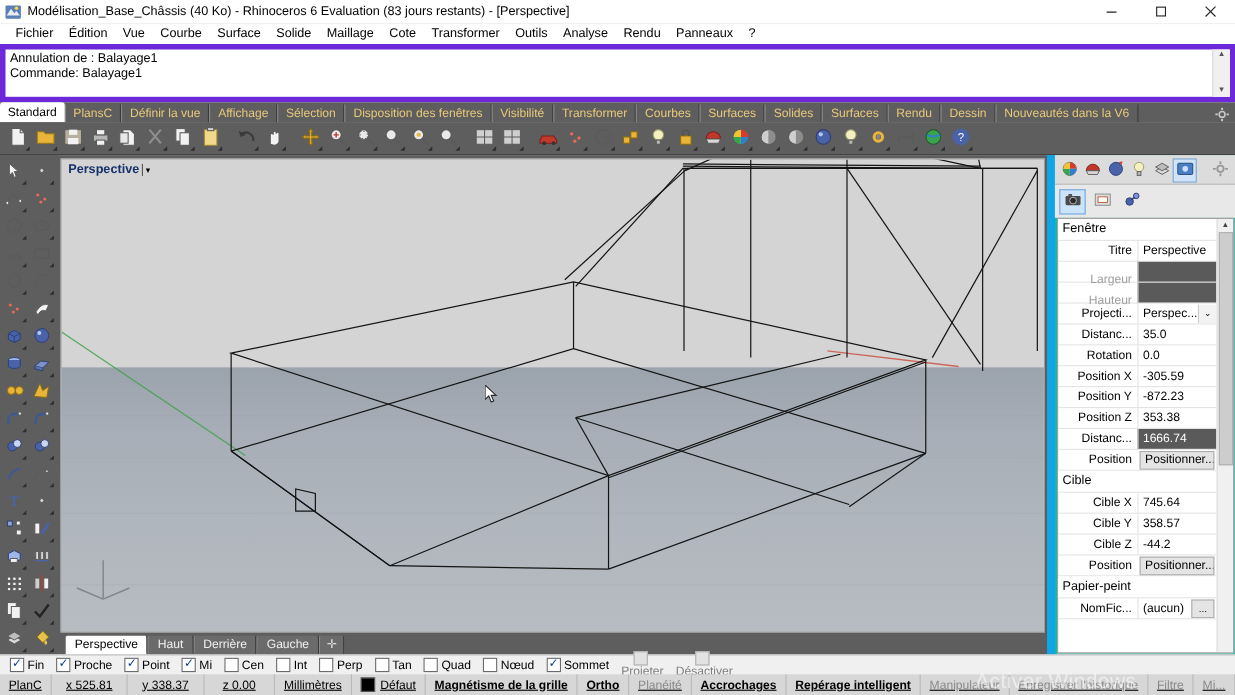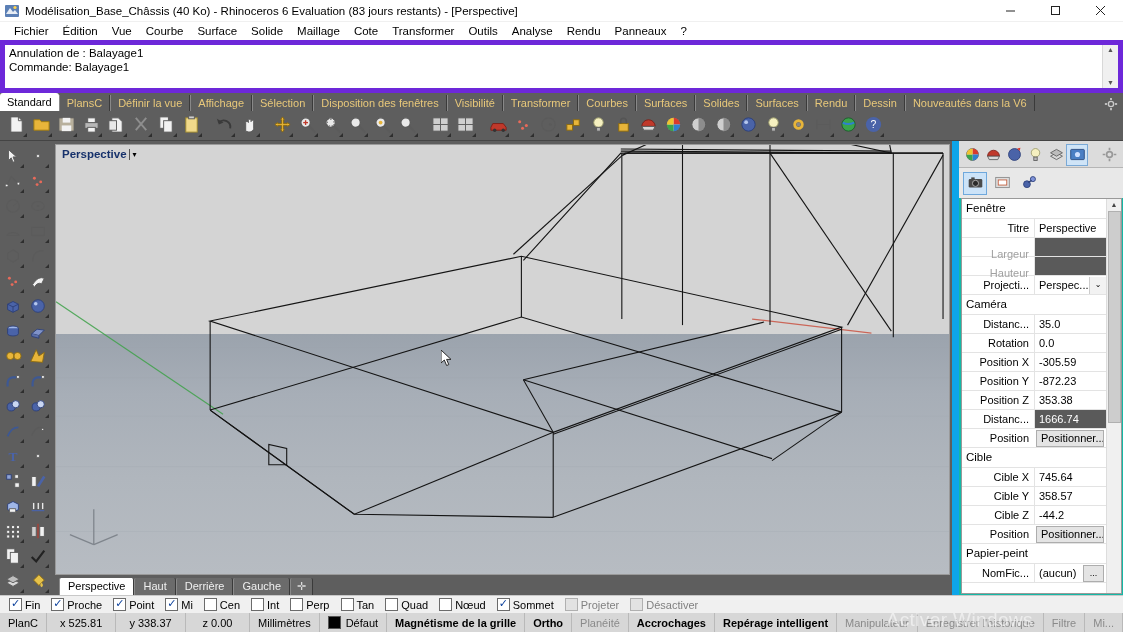--- a/index.html
+++ b/index.html
@@ -102,25 +102,25 @@
   .psec{height:19px;line-height:19px;padding-left:4px;font-size:11.5px;background:#ffffff;border-bottom:1px solid #e3e3e3;color:#000;}
   .propscroll{width:14px;flex:0 0 14px;background:#f0f0f0;border-left:1px solid #ddd;display:flex;flex-direction:column;align-items:center;}
   .propscroll .arr{font-size:7px;color:#444;line-height:9px;padding:1px 0;}
   .propscroll .thumb{width:11px;background:#cdcdcd;border:1px solid #b0b0b0;margin-top:1px;}
 
   
   .osnapbar{flex:0 0 auto;height:17px;background:#f0f0f0;display:flex;align-items:center;padding-left:9px;gap:0;border-top:1px solid #c8c8c8;}
   .osnap{display:flex;align-items:center;margin-right:11px;white-space:nowrap;font-size:11px;}
   .osnap .box{width:11px;height:11px;background:#fff;border:1px solid #6b6b6b;margin-right:3px;position:relative;flex:0 0 auto;}
   .osnap.dis .box{background:#e2e2e2;border-color:#b0b0b0;}
-  .osnap.dis{color:#808080;}
+  .osnap.dis{color:#808080;flex-direction:column;}
   .osnap .box .chk{position:absolute;left:1px;top:-2px;font-size:11px;color:#0a3f9b;line-height:13px;}
 
   
-  .statusbar{flex:0 0 auto;height:19px;background:#d7d7d7;display:flex;align-items:stretch;font-size:11px;position:relative;}
+  .statusbar{flex:0 0 auto;height:19px;background:#d7d7d7;display:flex;align-items:stretch;font-size:11px;position:relative;text-decoration:underline;}
   .scell{display:flex;align-items:center;justify-content:center;padding:0 8px;border-right:1px solid #b9b9b9;white-space:nowrap;color:#000;}
   .scell.layer{gap:5px;}
   .scell .swatch{width:11px;height:11px;background:#000;border:1px solid #555;}
   .scell.on{font-weight:bold;}
   .scell.off{color:#8a8a8a;}
   .watermark{position:absolute;right:90px;top:-4px;font-size:19px;color:rgba(255,255,255,0.55);
      letter-spacing:0.4px;pointer-events:none;white-space:nowrap;}
 </style>
 </head>
 <body>
@@ -898,21 +898,20 @@
               <div class="lbl dim">Hauteur</div>
               <div class="val grayfill"></div>
             </div>
             <div class="prow">
               <div class="lbl">Projecti...</div>
               <div class="val combo">
                 <span class="cv">Perspec...</span>
                 <span class="cbtn">⌄</span>
               </div>
             </div>
-            <div class="psec">Caméra</div>
             <div class="prow">
               <div class="lbl">Distanc...</div>
               <div class="val">35.0</div>
             </div>
             <div class="prow">
               <div class="lbl">Rotation</div>
               <div class="val">0.0</div>
             </div>
             <div class="prow">
               <div class="lbl">Position X</div>

